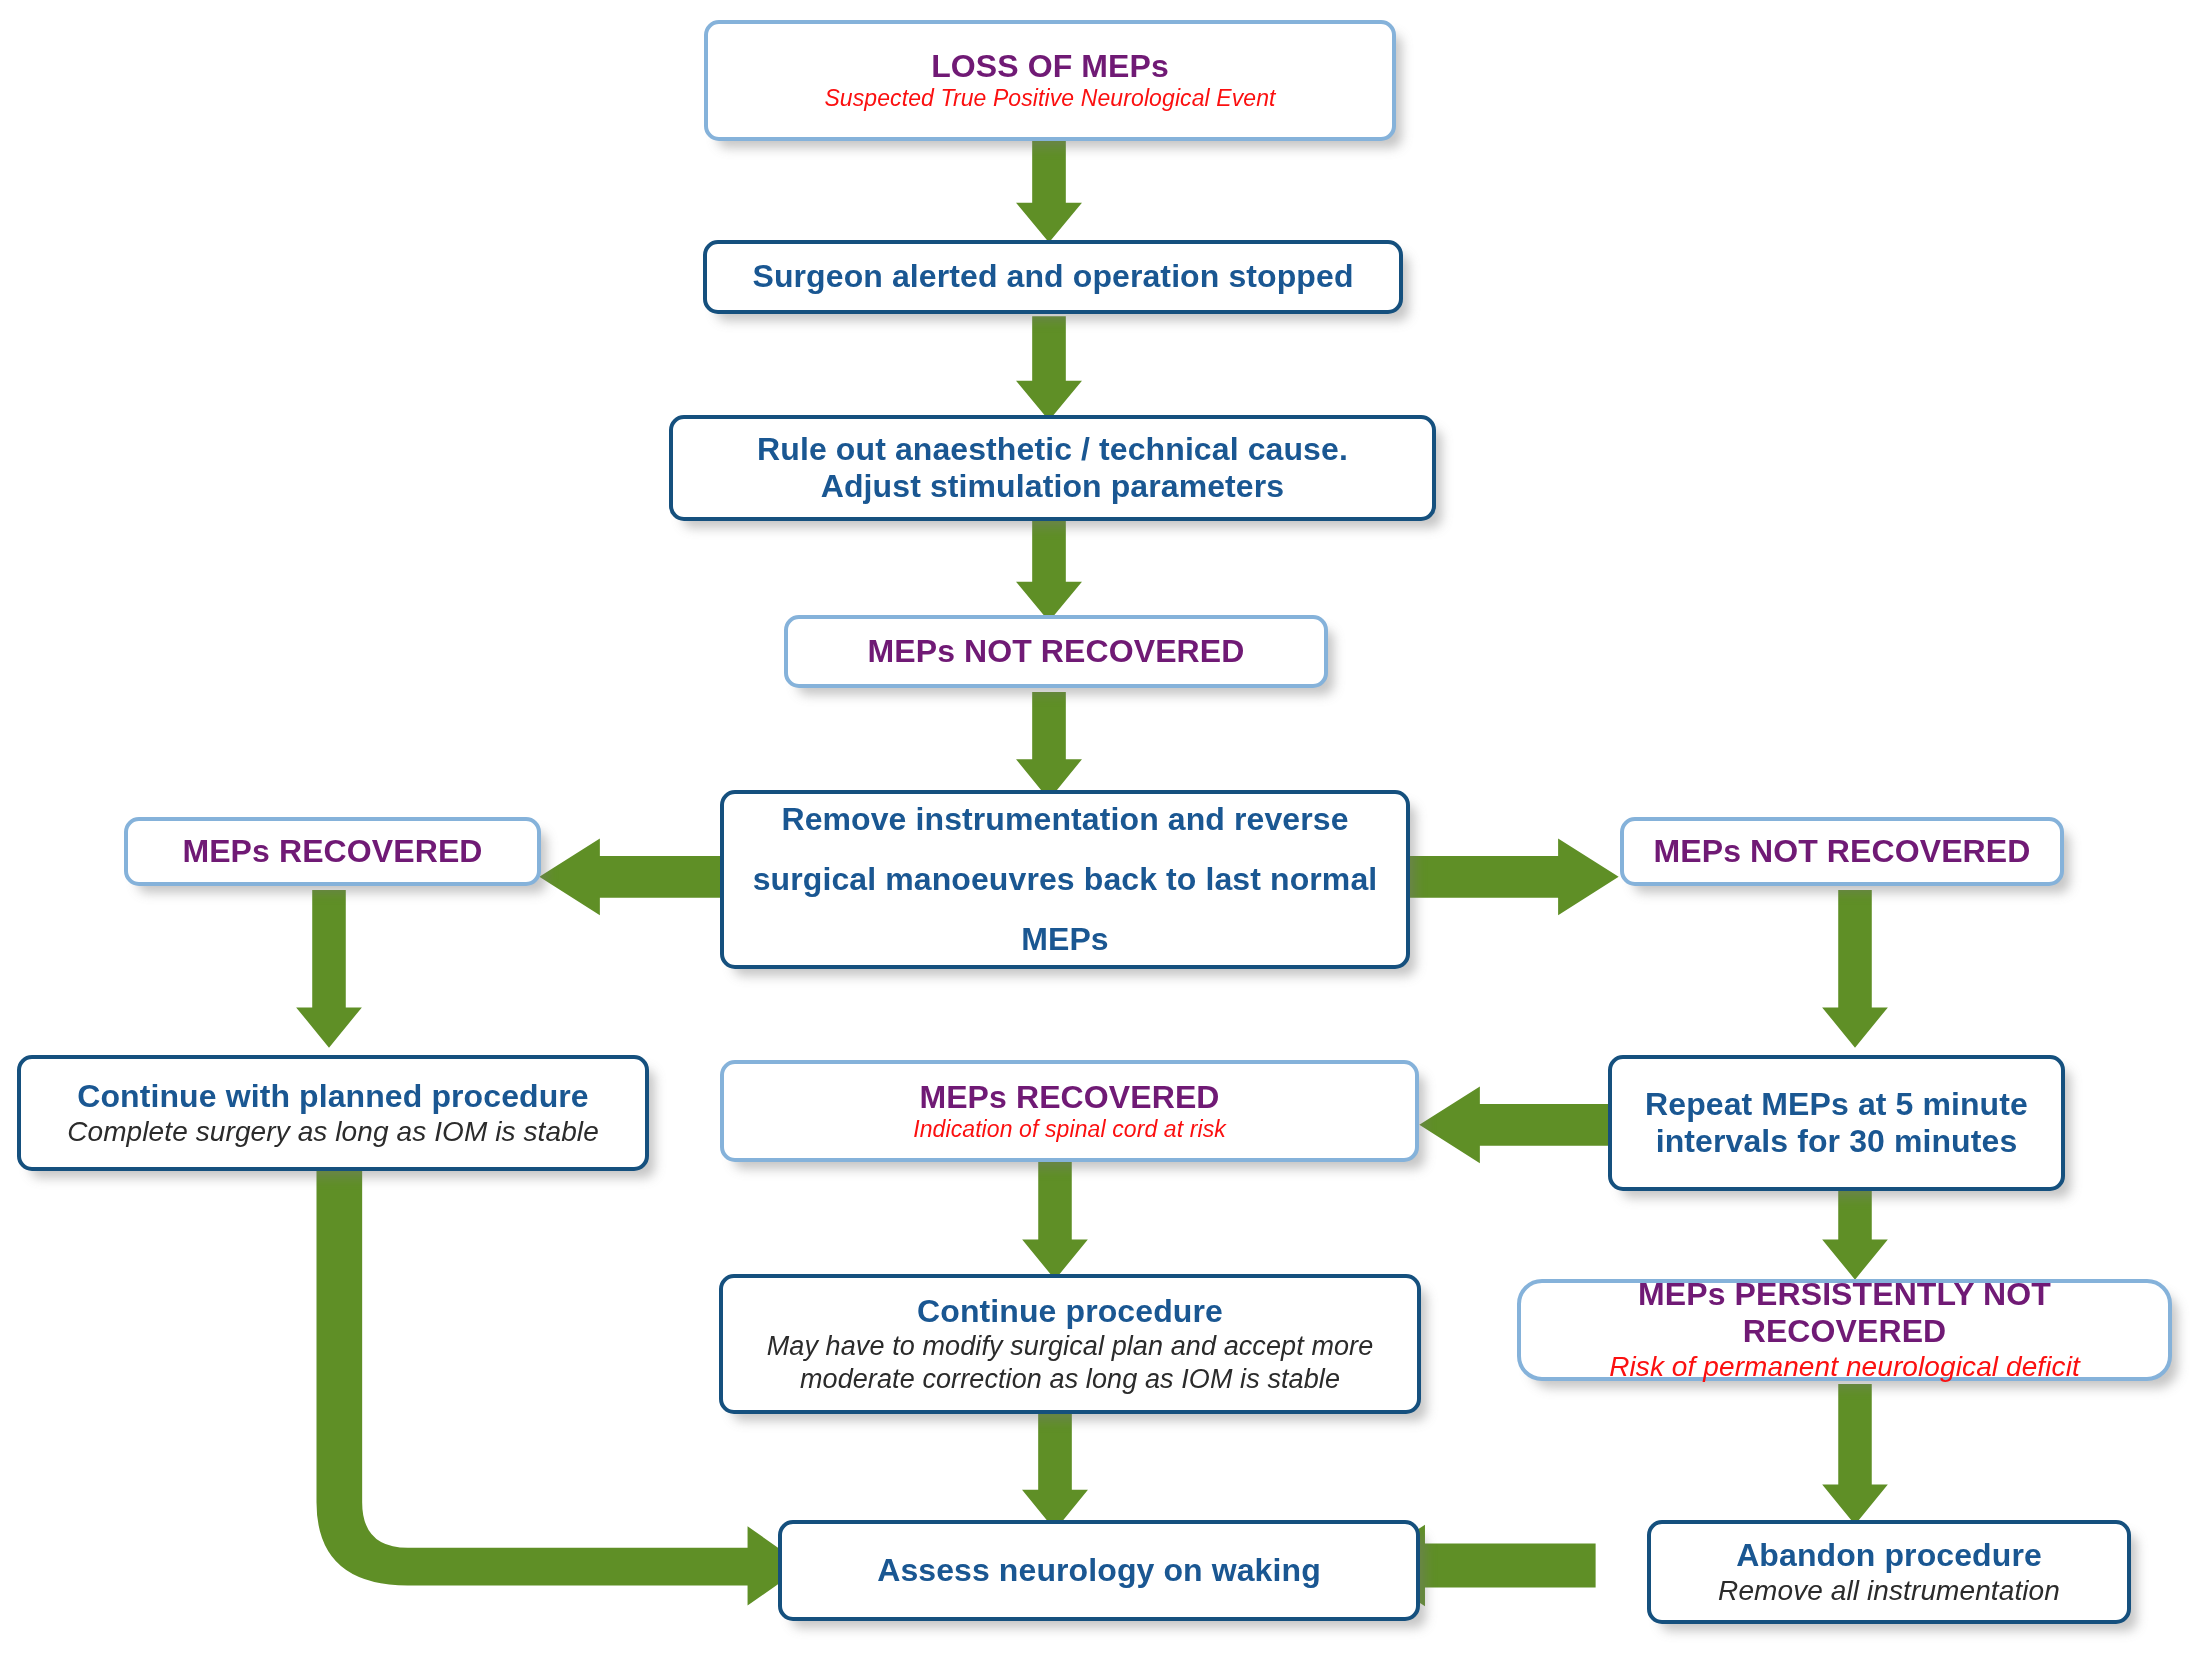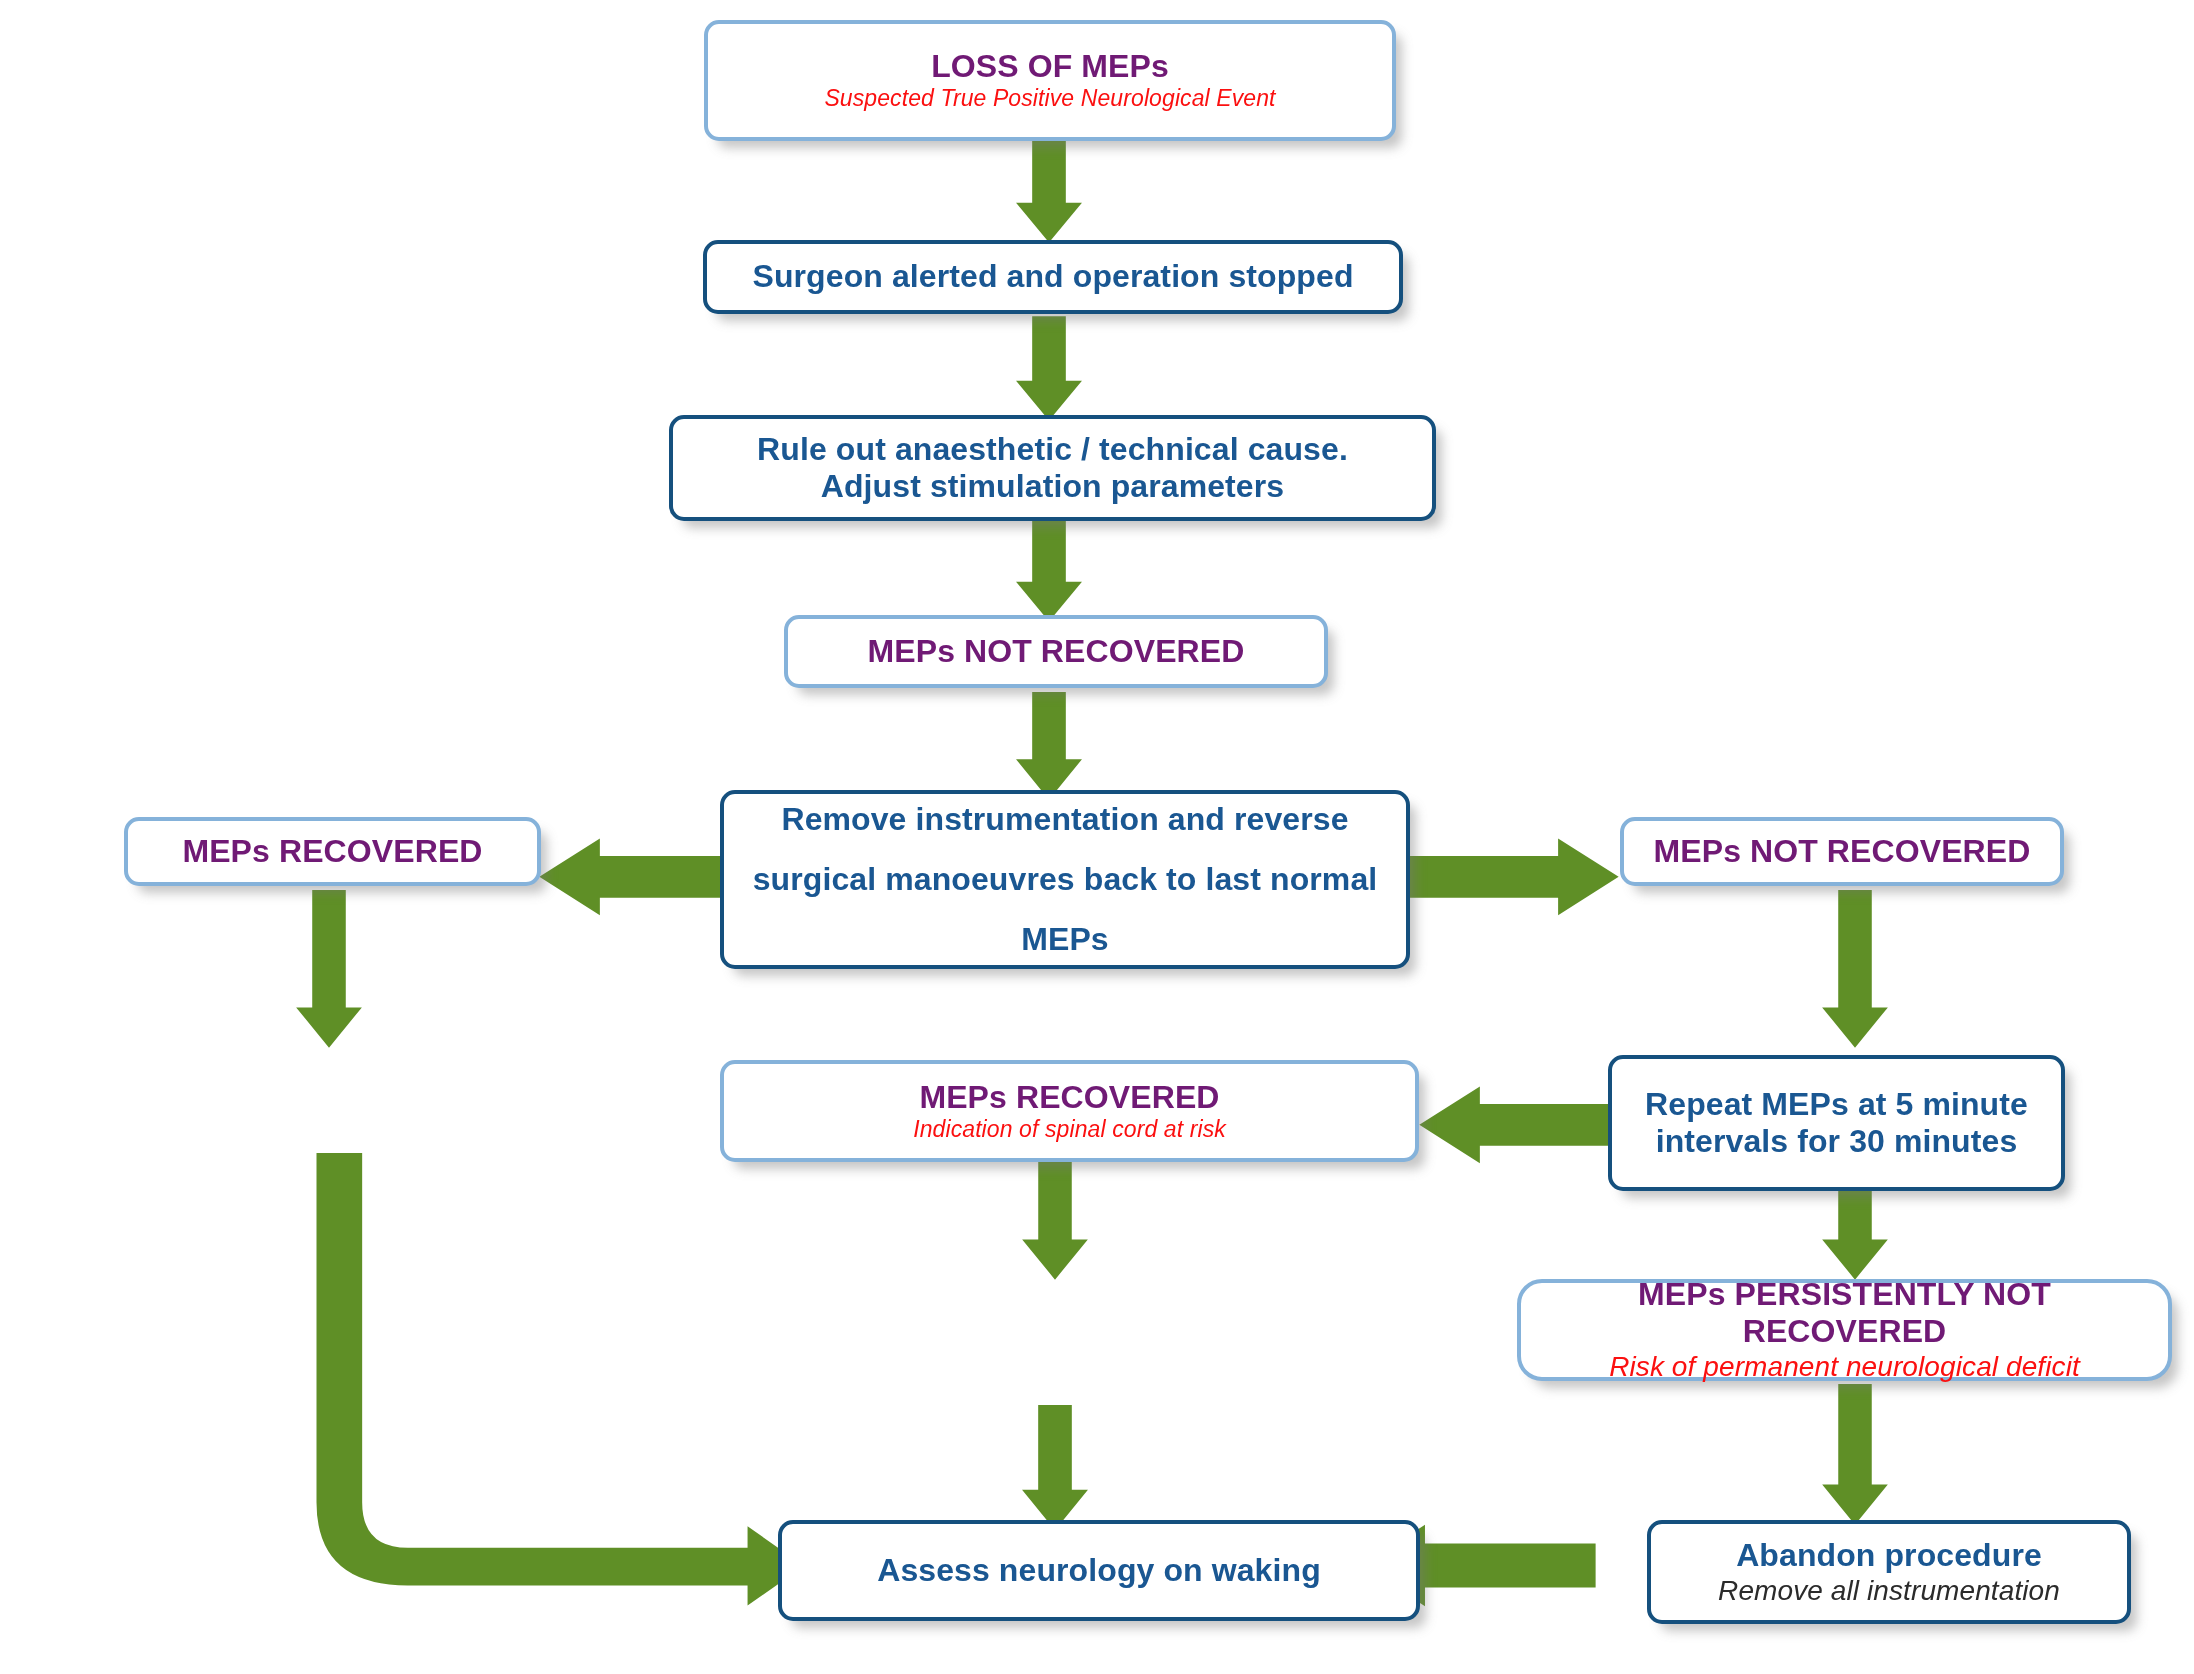--- a/index.html
+++ b/index.html
@@ -197,31 +197,40 @@
   </div>
 
   <div class="node lightblue red-text" style="left:124px;top:817px;width:417px;height:69px;">
     <div class="ttl fs-48">MEPs RECOVERED</div>
   </div>
 
   <div class="node lightblue red-text" style="left:1620px;top:817px;width:444px;height:69px;">
     <div class="ttl fs-48">MEPs NOT RECOVERED</div>
   </div>
 
+  <div class="node navy navy-text" style="left:17px;top:1055px;width:632px;height:116px;">
+    <div class="ttl fs-48">Continue with planned procedure</div>
+    <div class="sub fs-42">Complete surgery as long as IOM is stable</div>
+  </div>
 
   <div class="node lightblue red-text" style="left:720px;top:1060px;width:699px;height:102px;">
     <div class="ttl fs-48">MEPs RECOVERED</div>
     <div class="sub fs-44">Indication of spinal cord at risk</div>
   </div>
 
   <div class="node navy navy-text" style="left:1608px;top:1055px;width:457px;height:136px;justify-content:center;">
     <div class="ttl fs-48">Repeat MEPs at 5 minute</div>
     <div class="ttl fs-48">intervals for 30 minutes</div>
   </div>
 
+  <div class="node navy navy-text" style="left:719px;top:1274px;width:702px;height:140px;">
+    <div class="ttl fs-48">Continue procedure</div>
+    <div class="sub fs-40">May have to modify surgical plan and accept more</div>
+    <div class="sub fs-40">moderate correction as long as IOM is stable</div>
+  </div>
 
   <div class="node lightblue red-text" style="left:1517px;top:1279px;width:655px;height:102px;border-radius:25px;">
     <div class="ttl fs-48">MEPs PERSISTENTLY NOT RECOVERED</div>
     <div class="sub fs-42">Risk of permanent neurological deficit</div>
   </div>
 
   <div class="node navy navy-text" style="left:778px;top:1520px;width:642px;height:101px;">
     <div class="ttl fs-48">Assess neurology on waking</div>
   </div>
 

